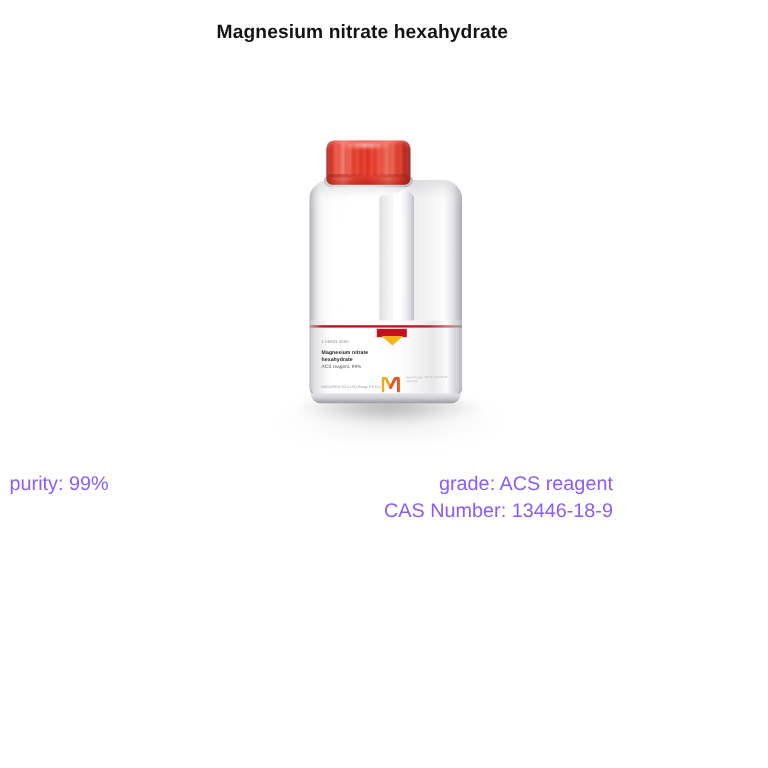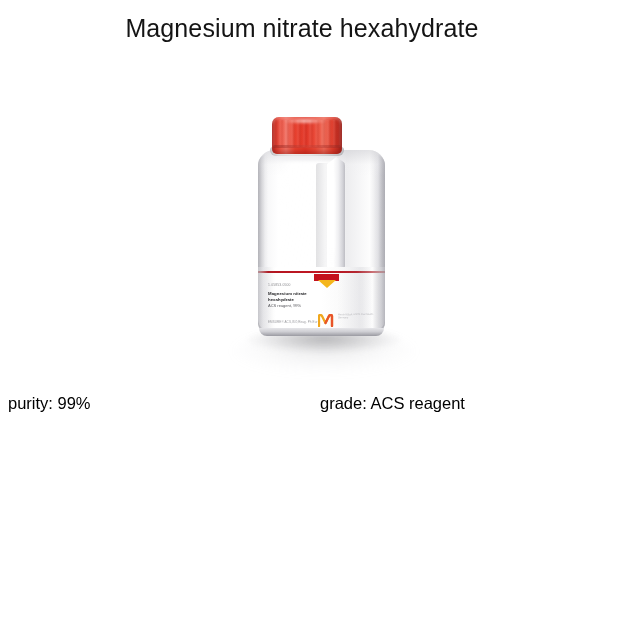--- a/index.html
+++ b/index.html
@@ -18,22 +18,22 @@
     -webkit-font-smoothing: antialiased;
   }
 
   
   .product-title {
     position: absolute;
     top: 12px;
     left: 0;
     width: 604px;
     text-align: center;
-    font-size: 25px;
-    font-weight: 400;
+    font-size: 16px;
+    font-weight: 700;
     line-height: 32px;
     letter-spacing: 0.1px;
     color: #141414;
   }
 
   
   .product-stage {
     position: absolute;
     top: 95px;
     left: 215px;
@@ -399,21 +399,21 @@
     top: 392px;
     left: 0;
     width: 640px;
     height: 56px;
   }
   .attr-col {
     position: absolute;
     top: 0;
     font-size: 16.5px;
     line-height: 23px;
-    color: #000000;
+    color: #8b5cf6;
   }
   .attr-col-left  { left: 8px; }
   .attr-col-right { left: 320px; text-align: right; }
   .attr-line { white-space: nowrap; }
 </style>
 </head>
 <body>
 
 <div class="product-title">Magnesium nitrate hexahydrate</div>
 
@@ -471,14 +471,15 @@
     <div class="base-lip"></div>
   </div>
 </div>
 
 <div class="attrs">
   <div class="attr-col attr-col-left">
     <div class="attr-line">purity: 99%</div>
   </div>
   <div class="attr-col attr-col-right">
     <div class="attr-line">grade: ACS reagent</div>
+    <div class="attr-line">CAS Number: 13446-18-9</div>
   </div>
 </div>
 
 </body></html>

